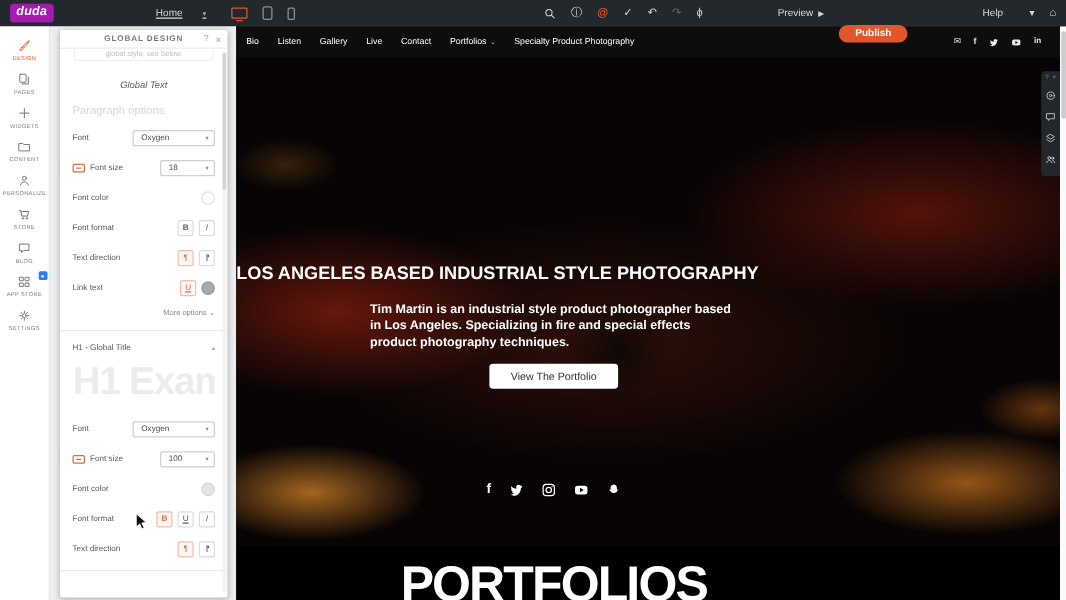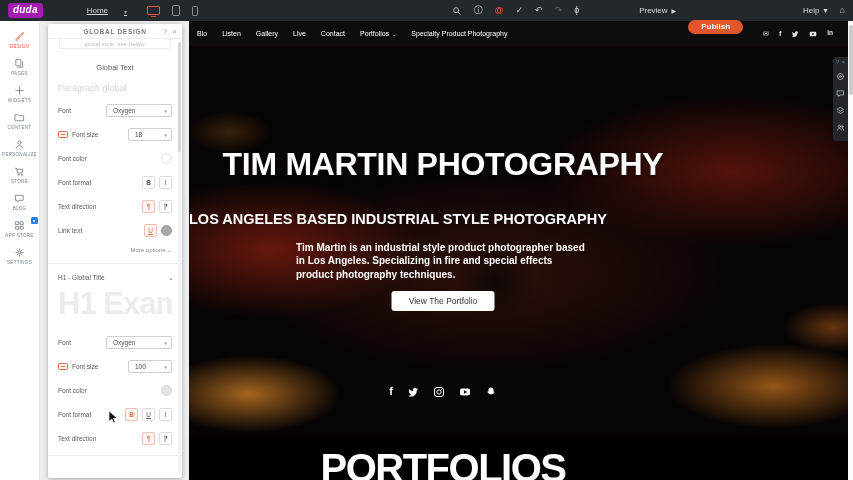--- a/index.html
+++ b/index.html
@@ -5,37 +5,37 @@
   * { margin:0; padding:0; box-sizing:border-box; }
   html,body { width:853px; height:480px; overflow:hidden; background:#fff;
     font-family:"Liberation Sans", sans-serif; }
   body { position:relative; }
 
   
   .topbar { position:absolute; top:0; left:0; width:853px; height:21px;
     background:#23282c; display:flex; align-items:center; padding:0 8px; z-index:30; }
   .logo { background:#a21caf; color:#fff; font-weight:bold; font-size:10px;
     padding:1px 5px 3px; border-radius:3px; letter-spacing:.2px;font-style:italic; }
-  .page-sel { margin-left:44px; display:flex; align-items:flex-end; gap:16px;
+  .page-sel { margin-left:82px; display:flex; align-items:flex-end; gap:16px;
     color:#d7dadd; font-size:8px; cursor:default;text-decoration:underline; }
   .page-sel .chev { font-size:6px; color:#9aa1a7; }
   .devices { margin-left:20px; display:flex; align-items:center; gap:12px; }
   .dev-desktop { width:13px; height:9px; border:1.3px solid #E2562B; border-radius:1px; position:relative; }
   .dev-desktop::after { content:""; position:absolute; left:3px; right:3px; bottom:-3px; height:1.3px; background:#E2562B; }
   .dev-tablet { width:8px; height:11px; border:1.2px solid #8a9096; border-radius:2px; }
   .dev-phone  { width:6px; height:10px; border:1.2px solid #8a9096; border-radius:1.5px; }
   .tb-right { margin-left:auto; display:flex; align-items:center; gap:12px; color:#cfd4d8; }
   .tb-ico { font-size:9px; line-height:1; color:#cfd4d8; }
   .tb-ico.dim { color:#5f666c; }
   .tb-ico.orange { color:#E2562B; font-weight:bold; }
   .preview-btn { display:flex; gap:4px; align-items:center; font-size:8px; color:#d7dadd;margin-left:48px; }
   .preview-btn .play { font-size:6px; }
   .publish-btn { background:#E2562B; color:#fff; font-size:8px; font-weight:bold;
     border:none; border-radius:9px; padding:3px 13px; line-height:1;margin-top:32px; }
-  .help-btn { display:flex; gap:4px; align-items:center; font-size:8px; color:#d7dadd;padding-left:48px; }
+  .help-btn { display:flex; gap:21px; align-items:center; font-size:8px; color:#d7dadd;padding-left:48px; }
 
   
   .sidebar { position:absolute; top:21px; left:0; width:40px; bottom:0; background:#fff;
     border-right:1px solid #e4e7e9; display:flex; flex-direction:column; align-items:center;
     padding-top:5px; z-index:20; }
   .sb-item { width:40px; height:27px; display:flex; flex-direction:column; align-items:center;
     justify-content:center; gap:2px; position:relative; cursor:pointer; }
   .sb-label { font-size:4.5px; letter-spacing:.3px; color:#78828c; }
   .sb-item svg { width:11px; height:11px; stroke:#6b7680; fill:none; stroke-width:1.7; stroke-linecap:round; stroke-linejoin:round; }
   .sb-item.active .sb-label { color:#E2562B; }
@@ -52,21 +52,21 @@
   .panel-title { text-align:center; line-height:15px; font-size:6.5px; font-weight:bold;
     color:#757a7e; letter-spacing:.7px; }
   .panel-help { position:absolute; right:15px; top:0; line-height:15px; font-size:7px; color:#9aa0a5; }
   .panel-close { position:absolute; right:5px; top:0; line-height:15px; font-size:8px; color:#9aa0a5; }
   .panel-body { position:absolute; top:15px; left:0; right:0; bottom:0; padding:0 10px; overflow:hidden; }
   .pscroll { position:absolute; right:1px; top:18px; bottom:4px; width:3px; background:#f3f3f3; border-radius:2px; }
   .pscroll-thumb { position:absolute; top:0; width:3px; height:110px; background:#d5d5d5; border-radius:2px; }
   .note-card { height:10px; margin:0 1px; border:1px solid #ededed; border-top:none;
     border-radius:0 0 3px 3px; overflow:hidden; display:flex; justify-content:center;
     align-items:flex-end; font-size:6px; color:#bdbdbd; padding-bottom:1px; }
-  .sec-title { text-align:center; font-size:7.5px; color:#56595c; margin-top:14px; }
+  .sec-title { text-align:center; font-size:7.5px; color:#56595c; margin-top:14px;font-style:italic; }
   .para-preview { font-size:9px; color:#d6d6d6; margin-top:11px; }
   .row { display:flex; align-items:center; margin-top:11px; min-height:13px; }
   .row-label { font-size:6.5px; color:#55595e; display:flex; align-items:center; gap:4px; }
   .ctrl { margin-left:auto; display:flex; align-items:center; gap:4px; }
   .select { border:1px solid #cfcfcf; border-radius:2px; height:13px; background:#fff;
     display:flex; align-items:center; justify-content:space-between; font-size:6.5px;
     color:#45494d; padding:0 4px 0 6px; }
   .select.font { width:66px; }
   .select.size { width:44px; }
   .select .chev { font-size:5px; color:#8a8f94; }
@@ -258,21 +258,21 @@
     <div class="panel-title">GLOBAL DESIGN</div>
     <span class="panel-help">?</span>
     <span class="panel-close">×</span>
   </div>
   <div class="panel-body">
     <div class="note-card">
       <span>global style, see below.</span>
     </div>
 
     <div class="sec-title">Global Text</div>
-    <div class="para-preview">Paragraph global</div>
+    <div class="para-preview">Paragraph options</div>
 
     <div class="row">
       <span class="row-label">Font</span>
       <div class="ctrl">
           <div class="select font">
         <span>Oxygen</span>
         <span class="chev">▾</span>
       </div>
         </div>
     </div>
@@ -417,21 +417,20 @@
         </svg>
       <svg viewBox="0 0 24 24">
           <path d="M21.6 7.2c-.2-.9-.9-1.6-1.8-1.8C18.2 5 12 5 12 5s-6.2 0-7.8.4c-.9.2-1.6.9-1.8 1.8C2 8.8 2 12 2 12s0 3.2.4 4.8c.2.9.9 1.6 1.8 1.8 1.6.4 7.8.4 7.8.4s6.2 0 7.8-.4c.9-.2 1.6-.9 1.8-1.8.4-1.6.4-4.8.4-4.8s0-3.2-.4-4.8zM10 15.5v-7l6 3.5-6 3.5z"></path>
         </svg>
       <span class="g" style="font-weight:bold;font-size:6.5px">in</span>
     </span>
   </div>
 
   <div class="hero">
     <div class="hero-inner">
-      <div class="hero-title">TIM MARTIN PHOTOGRAPHY</div>
       <div class="hero-sub">LOS ANGELES BASED INDUSTRIAL STYLE PHOTOGRAPHY</div>
       <p class="hero-para">Tim Martin is an industrial style product photographer based in Los Angeles. Specializing in fire and special effects product photography techniques.</p>
       <button class="hero-btn">View The Portfolio</button>
       <div class="hero-social">
         <span class="g">f</span>
         <svg viewBox="0 0 24 24">
             <path d="M22 5.9c-.7.3-1.5.5-2.3.6.8-.5 1.4-1.3 1.7-2.2-.8.5-1.6.8-2.5 1A3.9 3.9 0 0 0 12.1 9c0 .3 0 .6.1.9-3.2-.2-6.1-1.7-8-4.1-.3.6-.5 1.3-.5 2 0 1.4.7 2.6 1.7 3.3-.6 0-1.2-.2-1.8-.5v.1c0 1.9 1.4 3.5 3.1 3.9-.3.1-.7.1-1 .1-.2 0-.5 0-.7-.1.5 1.6 2 2.7 3.7 2.7A7.9 7.9 0 0 1 2 19.3a11.2 11.2 0 0 0 6 1.8c7.3 0 11.3-6 11.3-11.3v-.5c.8-.6 1.5-1.3 2-2.1z"></path>
           </svg>
         <svg class="stroke" viewBox="0 0 24 24">
             <rect x="3" y="3" width="18" height="18" rx="5"></rect>

